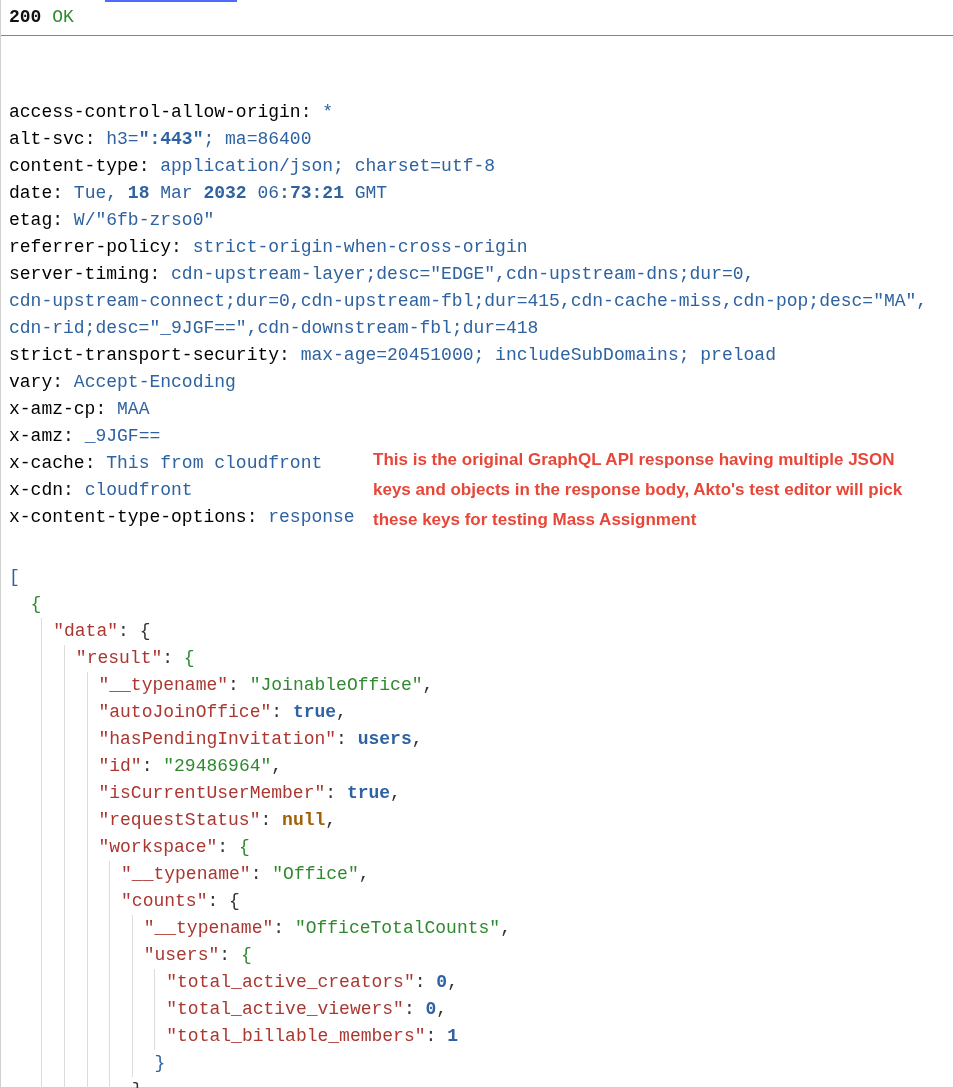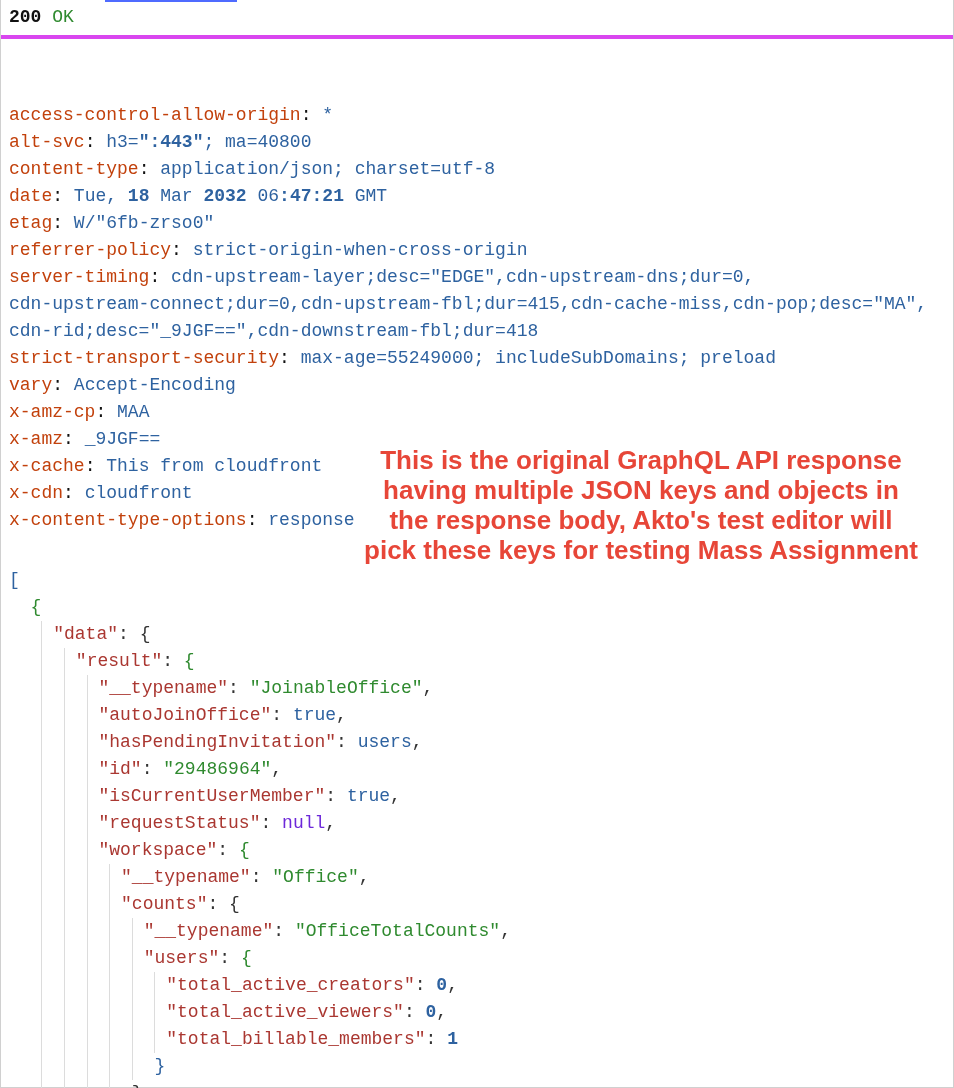--- a/index.html
+++ b/index.html
@@ -26,91 +26,91 @@
   .tab-indicator {
     position: absolute;
     top: -1px;
     left: 104px;
     width: 132px;
     height: 3px;
     background: #4f6bff;
   }
   .status-bar {
     padding: 4px 8px 4px 8px;
-    border-bottom: 4px solid #d946ef;
+    border-bottom: 1px solid #d946ef;
     font-weight: 400;
   }
   .status-bar .code { font-weight: 700; color: #111; }
   .status-bar .reason { color: #2f8a2f; }
   .headers-block {
     padding: 36px 8px 6px 8px;
     white-space: pre-wrap;
     word-break: break-all;
   }
   .json-block {
     padding: 0 8px 0 8px;
     white-space: pre;
   }
-  .hkey   { color: #c2410c; }     
+  .hkey   { color: #000000; }     
   .hcolon { color: #111; }
   .hval   { color: #2e62a0; }
   .hlit   { color: #2e62a0; font-weight: 700; }
 
   .jkey   { color: #aa3731; }     
   .jpunct { color: #333; }
   .jstr   { color: #2f8a2f; }     
-  .jbool  { color: #2e62a0; font-weight: 400; }
+  .jbool  { color: #2e62a0; font-weight: 700; }
   .jnum   { color: #2e62a0; font-weight: 700; }
-  .jnull  { color: #6d28d9; }
+  .jnull  { color: #a16207; font-weight: bold; }
   .jbrace-root { color: #2e62a0; }
   .jbrace      { color: #2f8a2f; }
   .jbrace2     { color: #2e62a0; }
 
   .indent {
     display: inline-block;
     border-left: 1px solid #dcdcdc;
     box-sizing: border-box;
   }
   .pad { display:inline-block; }
 
   .annotation {
     position: absolute;
     top: 445px;
-    left: 360px;
+    left: 372px;
     width: 560px;
     color: #e74638;
     font-family: -apple-system, BlinkMacSystemFont, "Segoe UI", Helvetica, Arial, sans-serif;
     font-weight: 600;
-    font-size: 26px;
+    font-size: 17px;
     line-height: 30px;
-    text-align: center;
+    text-align: left;
   }
 </style>
 </head>
 <body>
 
 <div class="panel">
   <div class="tab-indicator"></div>
 
   <div class="status-bar">
     <span class="code">200</span>
     <span class="reason">OK</span>
   </div>
 
   <div class="headers-block">
 <span class="hkey">access-control-allow-origin</span><span class="hcolon">: </span><span class="hval">*</span>
-<span class="hkey">alt-svc</span><span class="hcolon">: </span><span class="hval">h3=</span><span class="hlit">":443"</span><span class="hval">; ma=40800</span>
+<span class="hkey">alt-svc</span><span class="hcolon">: </span><span class="hval">h3=</span><span class="hlit">":443"</span><span class="hval">; ma=86400</span>
 <span class="hkey">content-type</span><span class="hcolon">: </span><span class="hval">application/json; charset=utf-8</span>
-<span class="hkey">date</span><span class="hcolon">: </span><span class="hval">Tue, </span><span class="hlit">18</span><span class="hval"> Mar </span><span class="hlit">2032</span><span class="hval"> </span><span class="hval">06</span><span class="hlit">:</span><span class="hlit">47</span><span class="hlit">:</span><span class="hlit">21</span><span class="hval"> GMT</span>
+<span class="hkey">date</span><span class="hcolon">: </span><span class="hval">Tue, </span><span class="hlit">18</span><span class="hval"> Mar </span><span class="hlit">2032</span><span class="hval"> </span><span class="hval">06</span><span class="hlit">:</span><span class="hlit">73</span><span class="hlit">:</span><span class="hlit">21</span><span class="hval"> GMT</span>
 <span class="hkey">etag</span><span class="hcolon">: </span><span class="hval">W/"6fb-zrso0"</span>
 <span class="hkey">referrer-policy</span><span class="hcolon">: </span><span class="hval">strict-origin-when-cross-origin</span>
 <span class="hkey">server-timing</span><span class="hcolon">: </span><span class="hval">cdn-upstream-layer;desc="EDGE",cdn-upstream-dns;dur=0,</span>
 <span class="hval">cdn-upstream-connect;dur=0,cdn-upstream-fbl;dur=415,cdn-cache-miss,cdn-pop;desc="MA",</span>
 <span class="hval">cdn-rid;desc="_9JGF==",cdn-downstream-fbl;dur=418</span>
-<span class="hkey">strict-transport-security</span><span class="hcolon">: </span><span class="hval">max-age=55249000; includeSubDomains; preload</span>
+<span class="hkey">strict-transport-security</span><span class="hcolon">: </span><span class="hval">max-age=20451000; includeSubDomains; preload</span>
 <span class="hkey">vary</span><span class="hcolon">: </span><span class="hval">Accept-Encoding</span>
 <span class="hkey">x-amz-cp</span><span class="hcolon">: </span><span class="hval">MAA</span>
 <span class="hkey">x-amz</span><span class="hcolon">: </span><span class="hval">_9JGF==</span>
 <span class="hkey">x-cache</span><span class="hcolon">: </span><span class="hval">This from cloudfront</span>
 <span class="hkey">x-cdn</span><span class="hcolon">: </span><span class="hval">cloudfront</span>
 <span class="hkey">x-content-type-options</span><span class="hcolon">: </span><span class="hval">response</span>
 </div>
 
   <div class="json-block">
 <span class="jbrace-root">[</span>

